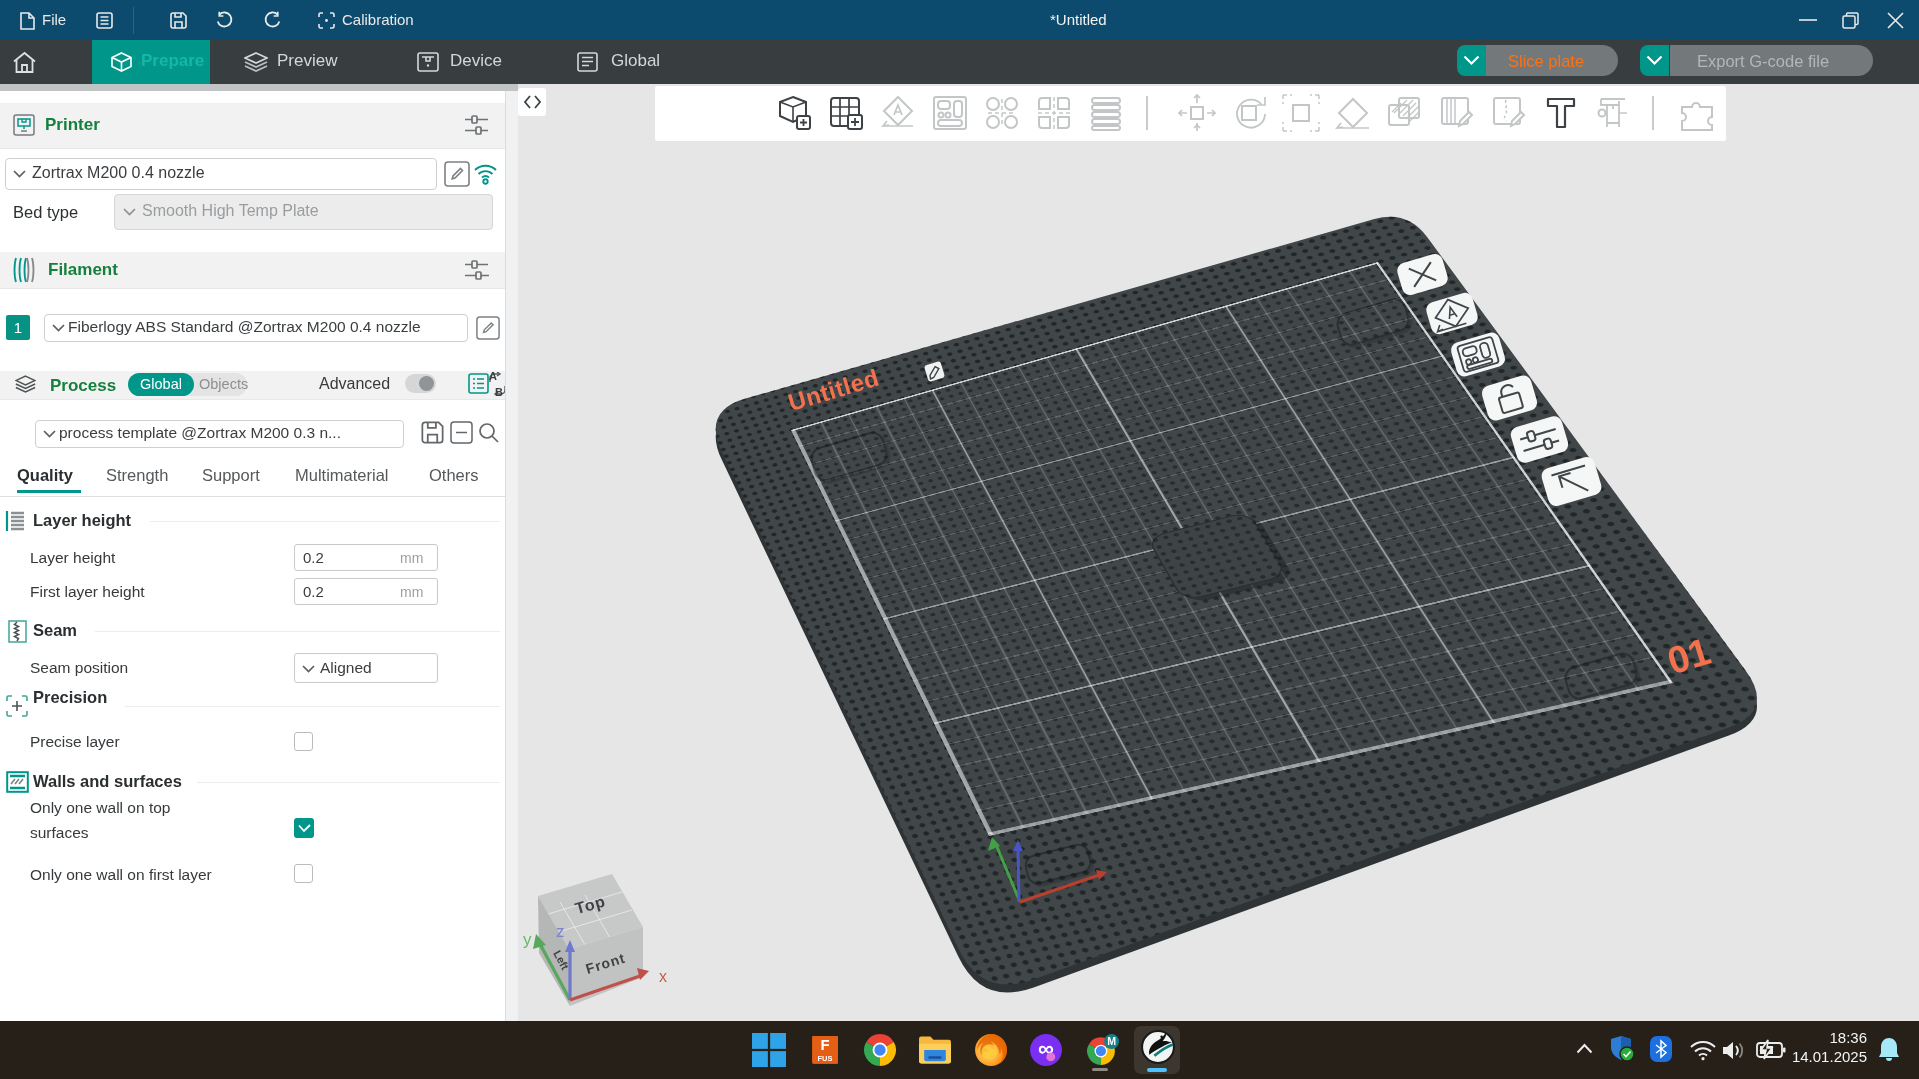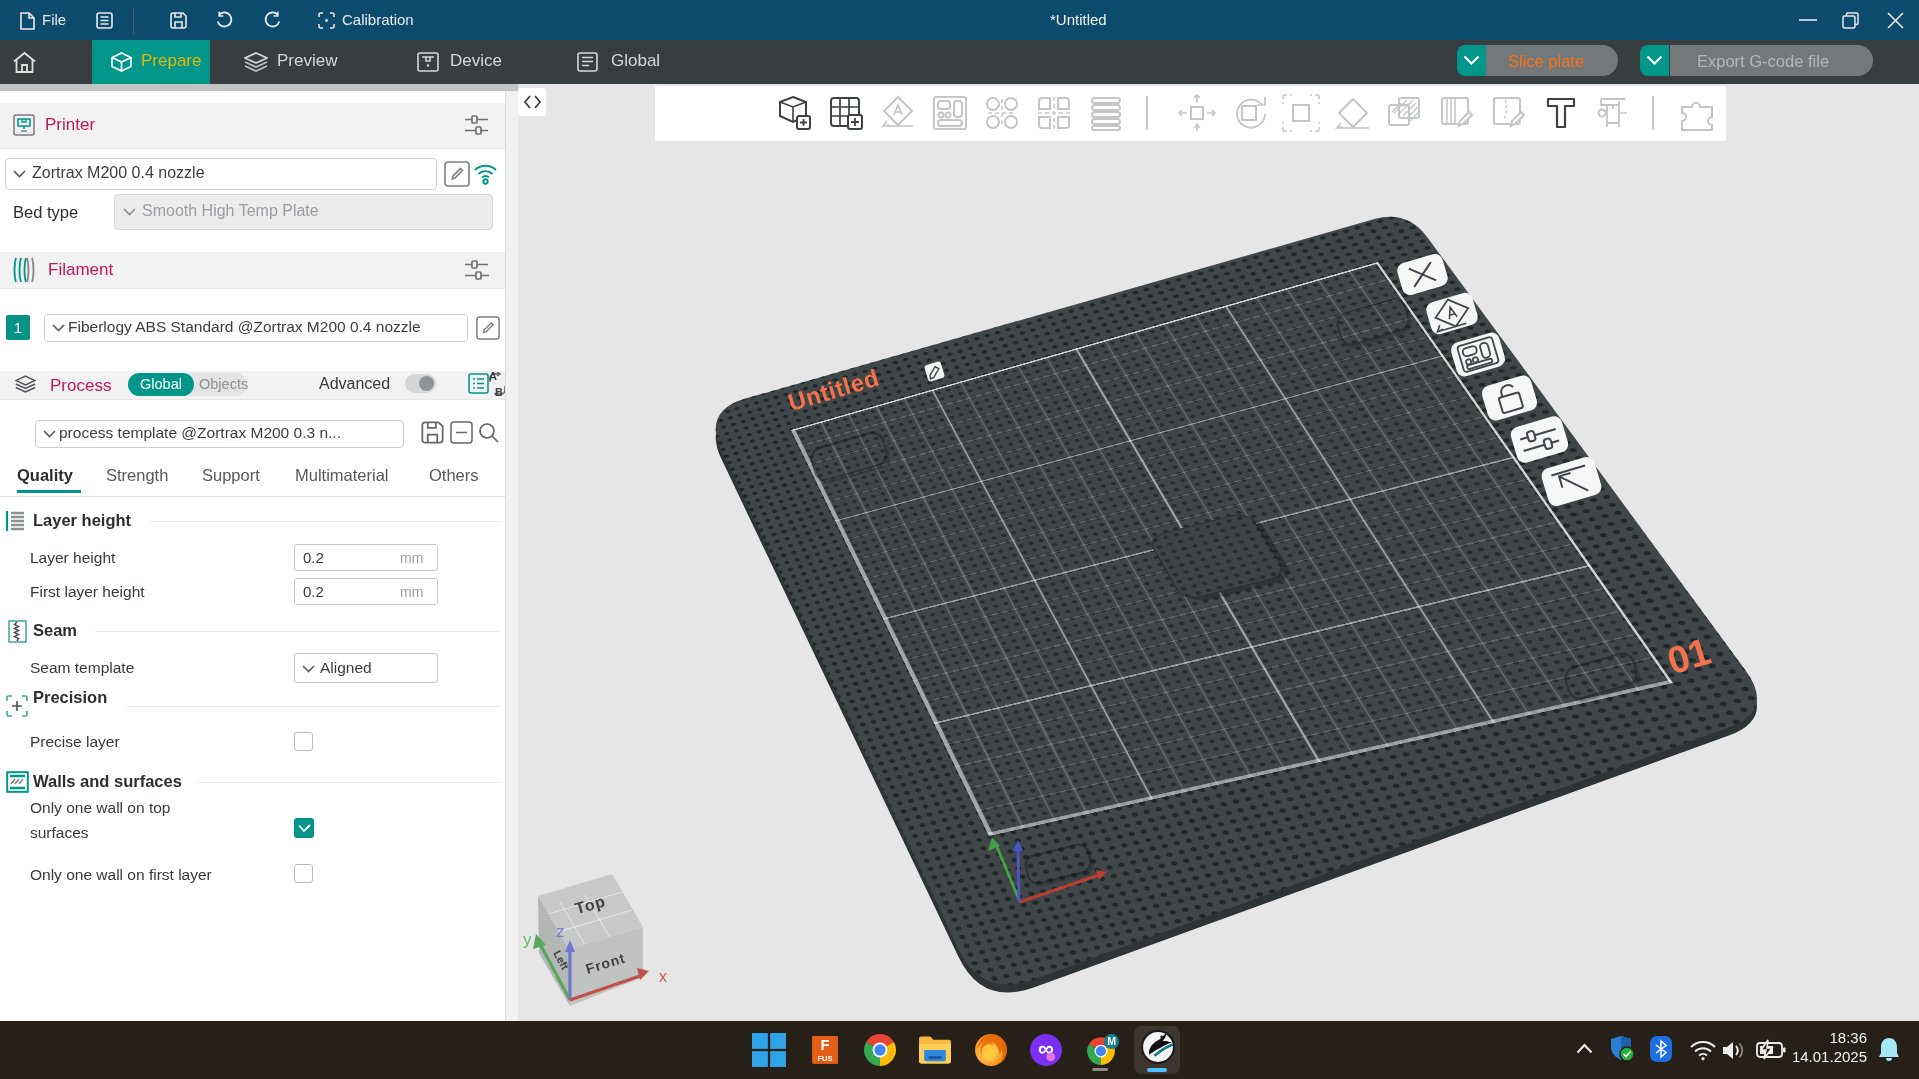--- a/index.html
+++ b/index.html
@@ -3,21 +3,21 @@
 <style>
 *{margin:0;padding:0;box-sizing:border-box}
 html,body{width:1919px;height:1079px;overflow:hidden;font-family:"Liberation Sans",sans-serif;background:#e6e6e7}
 .abs{position:absolute}
 #titlebar{position:absolute;left:0;top:0;width:1919px;height:40px;background:#0c4a6e;color:#e9eaea}
 #tabbar{position:absolute;left:0;top:40px;width:1919px;height:44px;background:#383d40}
 .mtxt{position:absolute;font-size:15px;color:#e9eaea;top:11px}
 .tabtxt{position:absolute;font-size:17px;color:#d5d7d8;top:11px}
 #panel{position:absolute;left:0;top:84px;width:505px;height:937px;background:#fff}
 .phead{position:absolute;left:0;width:505px;background:#f2f2f2;border-bottom:1px solid #e8e8e8}
-.ptitle{position:absolute;font-size:17px;color:#be185d;font-weight:400}
+.ptitle{position:absolute;font-size:17px;color:#15803d;font-weight:700}
 .combo{position:absolute;background:#fff;border:1px solid #cfcfcf;border-radius:4px}
 .ctext{position:absolute;font-size:16px;color:#3a3e40;white-space:nowrap}
 .chev{position:absolute;width:13px;height:8px}
 .lbl{position:absolute;font-size:16px;color:#363a3c}
 .vbox{position:absolute;background:#fff;border:1px solid #c9c9c9;border-radius:3px}
 .vtxt{position:absolute;font-size:15px;color:#3a3e40}
 .unit{position:absolute;font-size:14px;color:#9da0a1}
 .shead{position:absolute;font-size:16.5px;font-weight:700;color:#2b2f31}
 .cb{position:absolute;width:19px;height:19px;border:1px solid #b9bcbd;border-radius:3px;background:#fff}
 #vp{position:absolute;left:518px;top:84px;width:1401px;height:937px;background:#e6e6e7}
@@ -90,21 +90,21 @@
 <svg class="abs" style="left:12px;top:11px" width="25" height="23" viewBox="0 0 25 23" fill="none" stroke="#dfe1e1" stroke-width="1.8">
       <path d="M2 10.5L12.5 2L23 10.5"></path>
       <path d="M4.5 9v12h16V9"></path>
       <path d="M10 21v-7h5v7"></path>
     </svg>
 <div class="abs" style="left:92px;top:0px;width:118px;height:44px;background:#00978a"></div>
 <svg class="abs" style="left:111px;top:12px" width="21" height="20" viewBox="0 0 21 20" fill="none" stroke="#fff" stroke-width="1.6">
       <path d="M10.5 1L20 5.5v9L10.5 19L1 14.5v-9z"></path>
       <path d="M1 5.5l9.5 4.5L20 5.5M10.5 10v9"></path>
     </svg>
-<div class="tabtxt" style="left:141px;color:#eab308;font-weight:400">Prepare</div>
+<div class="tabtxt" style="left:141px;color:#14b8a6;font-weight:700">Prepare</div>
 <svg class="abs" style="left:244px;top:12px" width="24" height="20" viewBox="0 0 24 20" fill="none" stroke="#d5d7d8" stroke-width="1.6">
       <path d="M12 1L23 6L12 11L1 6z"></path>
       <path d="M1 10l11 5l11-5M1 14l11 5l11-5" stroke-opacity=".85"></path>
     </svg>
 <div class="tabtxt" style="left:277px">Preview</div>
 <svg class="abs" style="left:417px;top:12px" width="22" height="20" viewBox="0 0 22 20" fill="none" stroke="#d5d7d8" stroke-width="1.6">
       <rect x="1" y="1" width="20" height="18" rx="2"></rect>
       <path d="M5 5h12M9 5v4h4V5"></path>
       <circle cx="11" cy="13.5" r="1.2" fill="#d5d7d8" stroke="none"></circle>
     </svg>
@@ -247,21 +247,21 @@
 <div class="lbl" style="left:30px;top:499px;font-size:15.5px">First layer height</div>
 <div class="vbox" style="left:294px;top:494px;width:144px;height:27px"></div>
 <div class="vtxt" style="left:303px;top:499px">0.2</div>
 <div class="unit" style="left:400px;top:500px">mm</div>
 <svg class="abs" style="left:8px;top:536px" width="19" height="23" viewBox="0 0 19 23" fill="none" stroke="#8b9093" stroke-width="1.5">
       <rect x="1" y="1" width="17" height="21" stroke="#40a598"></rect>
       <path d="M9 2l-2.5 2.5l4 2l-4 2l4 2l-4 2l4 2l-4 2l4 2L9 21" stroke="#4d5254"></path>
     </svg>
 <div class="shead" style="left:33px;top:537px">Seam</div>
 <div class="abs" style="left:95px;top:547px;width:405px;height:1px;background:#ececec"></div>
-<div class="lbl" style="left:30px;top:575px;font-size:15.5px">Seam template</div>
+<div class="lbl" style="left:30px;top:575px;font-size:15.5px">Seam position</div>
 <div class="vbox" style="left:294px;top:569px;width:144px;height:30px"></div>
 <svg class="chev" style="left:302px;top:581px" viewBox="0 0 13 8" fill="none" stroke="#5a5f62" stroke-width="1.7">
       <path d="M1 1l5.5 5.5L12 1"></path>
     </svg>
 <div class="vtxt" style="left:320px;top:575px;font-size:15.5px">Aligned</div>
 <svg class="abs" style="left:6px;top:611px" width="22" height="22" viewBox="0 0 22 22" fill="none" stroke-width="1.6">
       <path d="M1 6V2.5A1.5 1.5 0 0 1 2.5 1H6M16 1h3.5A1.5 1.5 0 0 1 21 2.5V6M21 16v3.5a1.5 1.5 0 0 1-1.5 1.5H16M6 21H2.5A1.5 1.5 0 0 1 1 19.5V16" stroke="#40a598"></path>
       <path d="M11 6v10M6 11h10" stroke="#4d5254"></path>
     </svg>
 <div class="shead" style="left:33px;top:604px">Precision</div>

